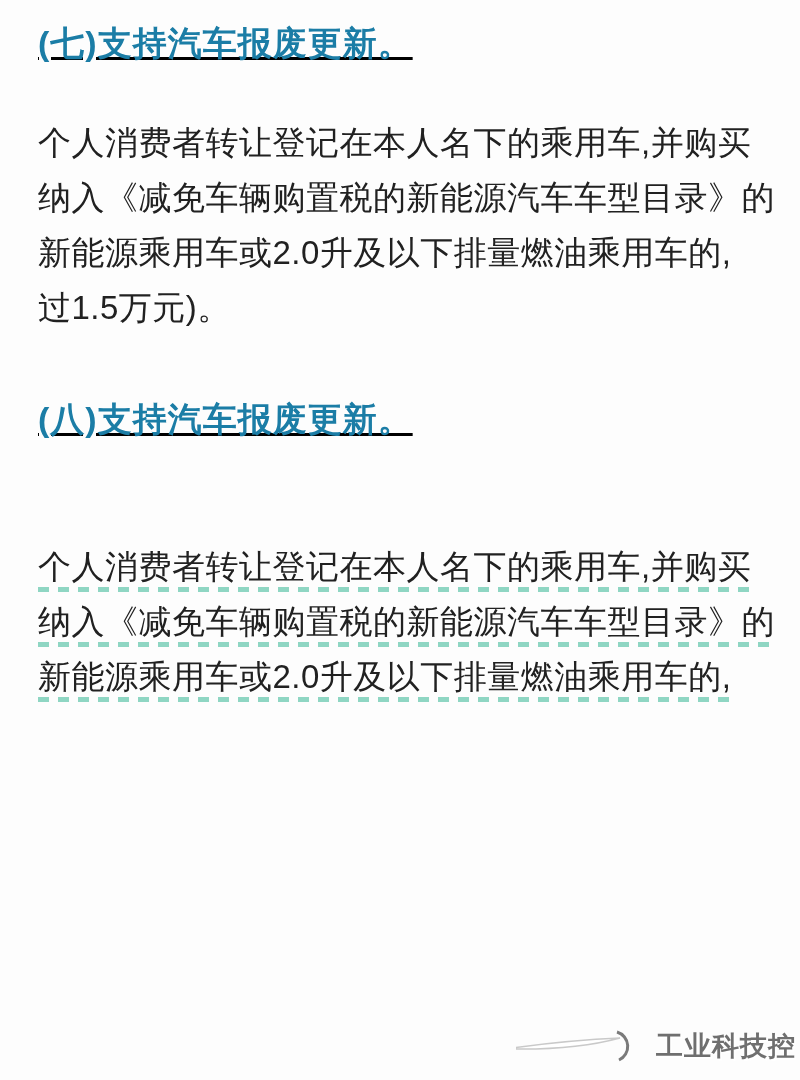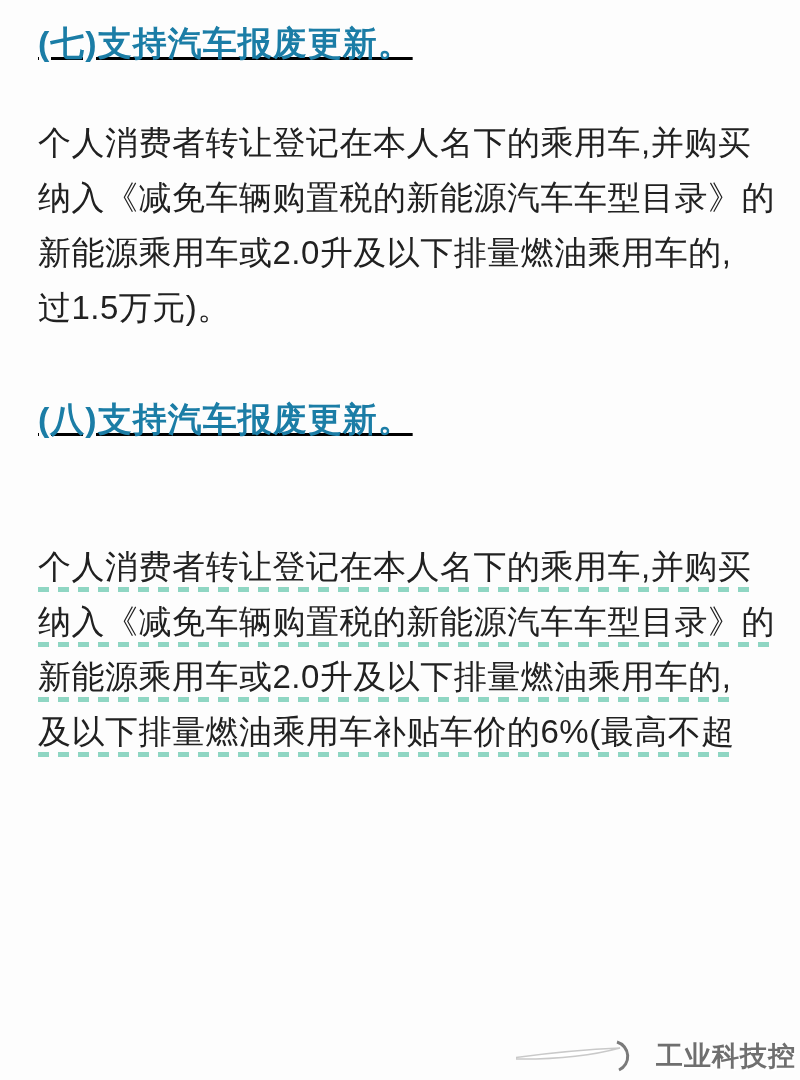--- a/index.html
+++ b/index.html
@@ -46,21 +46,21 @@
       transparent 11px, transparent 20px);
     background-size: 100% 5px;
     background-repeat: no-repeat;
     background-position: left bottom;
     margin-top: 40px;
   }
 
   .watermark {
     position: absolute;
     right: 4px;
-    bottom: 4px;
+    bottom: 14px;
     display: flex;
     align-items: center;
     pointer-events: none;
     gap: 26px;
   }
   .watermark .swoosh { display: block; margin-right: -6px; }
   .wm-text {
     font-size: 27px;
     font-weight: bold;
     color: #6f6f6f;
@@ -82,21 +82,20 @@
     <div class="line"><span>新能源乘用车或2.0升及以下排量燃油乘用车的,</span></div>
     <div class="line"><span>过1.5万元)。</span></div>
   </div>
 
   <h2 class="sec-heading h8">(八)支持汽车报废更新。</h2>
 
   <div class="para p8">
     <div class="line"><span>个人消费者转让登记在本人名下的乘用车,并购买</span></div>
     <div class="line"><span>纳入《减免车辆购置税的新能源汽车车型目录》的</span></div>
     <div class="line"><span>新能源乘用车或2.0升及以下排量燃油乘用车的,</span></div>
-    <div class="line"><span>及以下排量燃油乘用车补贴车价的6%(最高不超</span></div>
   </div>
 
 </div>
 
 <div class="watermark">
   <svg class="swoosh" width="120" height="40" viewBox="0 0 120 40" aria-hidden="true">
     <path d="M-4 22 Q 55 14 104 12 Q 60 24 -4 23 Z" fill="#ffffff" stroke="#c9c9c9" stroke-width="1.5"></path>
     <path d="M101 6 a 15 15 0 0 1 2 28" fill="none" stroke="#7a7a7a" stroke-width="3"></path>
   </svg>
   <span class="wm-text">工业科技控</span>

